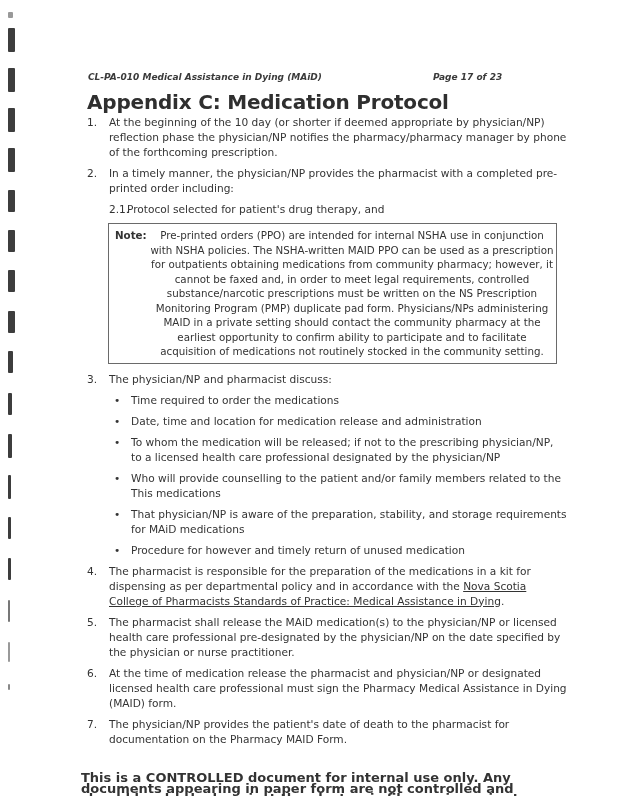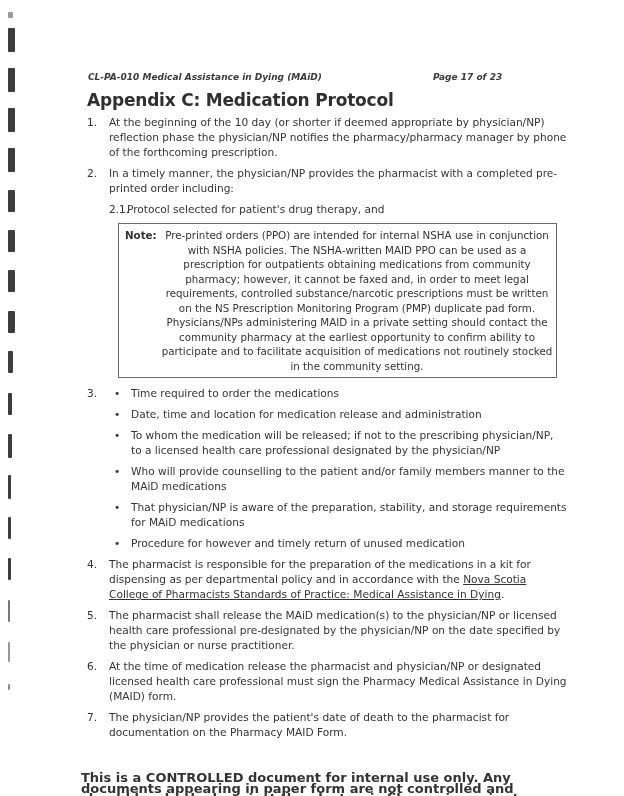--- a/index.html
+++ b/index.html
@@ -5,27 +5,27 @@
     html, body { margin: 0; padding: 0; }
     body {
       width: 624px; height: 796px; background: #ffffff; position: relative; overflow: hidden;
       font-family: "DejaVu Sans", sans-serif; color: #2b2b2b;
     }
     .binding { position: absolute; left: 0; top: 0; width: 30px; height: 796px; }
     .hole { position: absolute; left: 8px; width: 7px; background: #3d3d3d; border-radius: 1px; }
     .page { position: absolute; left: 9px; top: 0; width: 624px; height: 588px; border-radius: 20px; }
     .header { position: absolute; top: 72px; left: 79px; width: 480px; font-size: 9px; font-style: italic; font-weight: bold; color: #3a3a3a; }
     .header .page-num { position: absolute; left: 345px; top: 0; }
-    .title { position: absolute; top: 90px; left: 78px; font-size: 17px; font-weight: bold; color: #2f2f2f; letter-spacing: -0.2px; }
+    .title { position: absolute; top: 90px; left: 78px; font-size: 20px; font-weight: bold; color: #2f2f2f; letter-spacing: -0.2px; }
     .content { position: absolute; left: 78px; top: 115px; width: 480px; font-size: 10.6px; line-height: 15px; color: #333; }
     .item { position: relative; padding-left: 22px; margin-bottom: 6px; }
     .item .num { position: absolute; left: 0; top: 0; }
     .sub { position: relative; padding-left: 40px; margin-bottom: 6px; }
     .sub .num { position: absolute; left: 22px; top: 0; text-align: right; }
-    .note-box { border: 1px solid #6a6a6a; margin: 2px 10px 8px 31px; padding: 4px 0 4px 6px; position: relative; font-size: 10.3px; line-height: 14.5px; }
+    .note-box { border: 1px solid #6a6a6a; margin: 2px 10px 8px 21px; padding: 4px 0 4px 6px; position: relative; font-size: 10.3px; line-height: 14.5px; }
     .note-box .label { position: absolute; left: 6px; top: 4px; font-weight: bold; }
     .note-box .text { padding-left: 33px; text-align: center; }
     .bullet { position: relative; padding-left: 44px; margin-bottom: 6px; }
     .bullet .dot { position: absolute; left: 27px; top: 0; }
     .link { text-decoration: underline; }
     .footer { position: absolute; left: 72px; top: 773px; width: 480px; font-size: 13px; line-height: 10.5px; font-weight: bold; color: #333; }
   </style>
 </head>
 <body>
 
@@ -72,36 +72,37 @@
       <span>Protocol selected for patient's drug therapy, and</span>
     </div>
 
     <div class="note-box">
       <span class="label">Note:</span>
       <div class="text">Pre-printed orders (PPO) are intended for internal NSHA use in conjunction with NSHA policies. The NSHA-written MAID PPO can be used as a prescription for outpatients obtaining medications from community pharmacy; however, it cannot be faxed and, in order to meet legal requirements, controlled substance/narcotic prescriptions must be written on the NS Prescription Monitoring Program (PMP) duplicate pad form. Physicians/NPs administering MAID in a private setting should contact the community pharmacy at the earliest opportunity to confirm ability to participate and to facilitate acquisition of medications not routinely stocked in the community setting.</div>
     </div>
 
     <div class="item">
       <span class="num">3.</span>
+      <span>The physician/NP and pharmacist discuss:</span>
     </div>
     <div class="bullet">
       <span class="dot">•</span>
       <span>Time required to order the medications</span>
     </div>
     <div class="bullet">
       <span class="dot">•</span>
       <span>Date, time and location for medication release and administration</span>
     </div>
     <div class="bullet">
       <span class="dot">•</span>
       <span>To whom the medication will be released; if not to the prescribing physician/NP, to a licensed health care professional designated by the physician/NP</span>
     </div>
     <div class="bullet">
       <span class="dot">•</span>
-      <span>Who will provide counselling to the patient and/or family members manner to the MAiD medications</span>
+      <span>Who will provide counselling to the patient and/or family members related to the This medications</span>
     </div>
     <div class="bullet">
       <span class="dot">•</span>
       <span>That physician/NP is aware of the preparation, stability, and storage requirements for MAiD medications</span>
     </div>
     <div class="bullet">
       <span class="dot">•</span>
       <span>Procedure for however and timely return of unused medication</span>
     </div>
 

